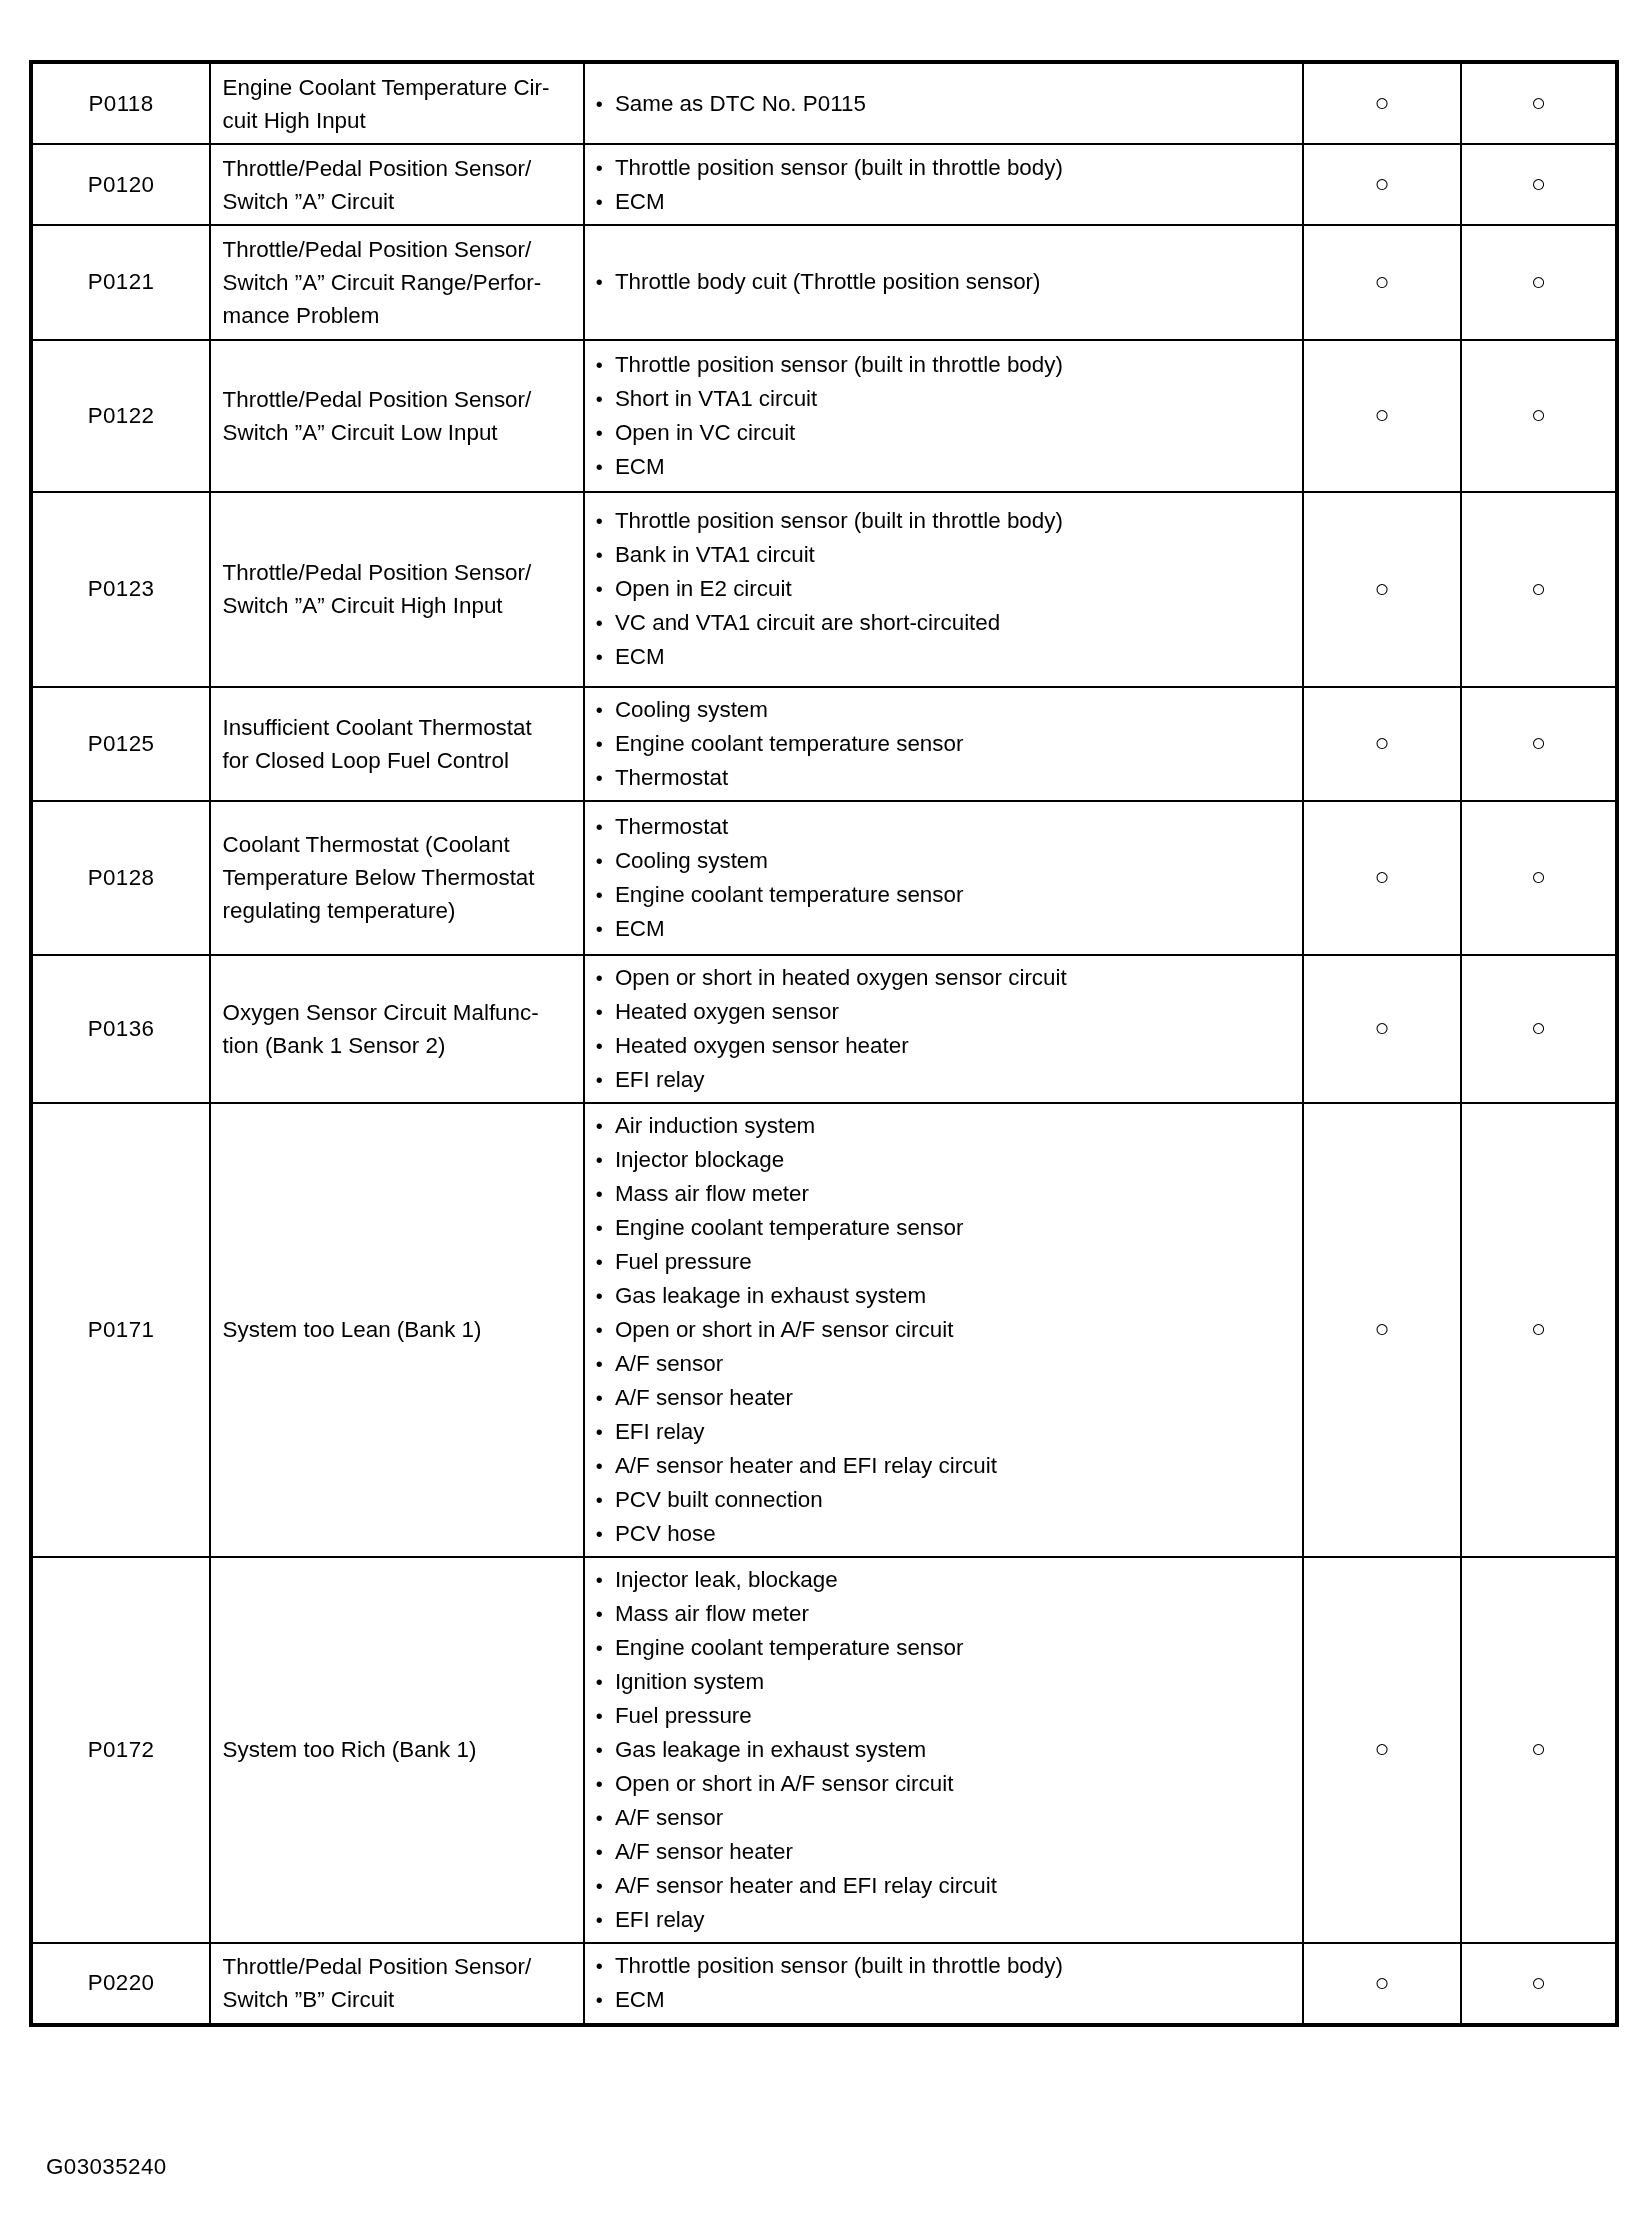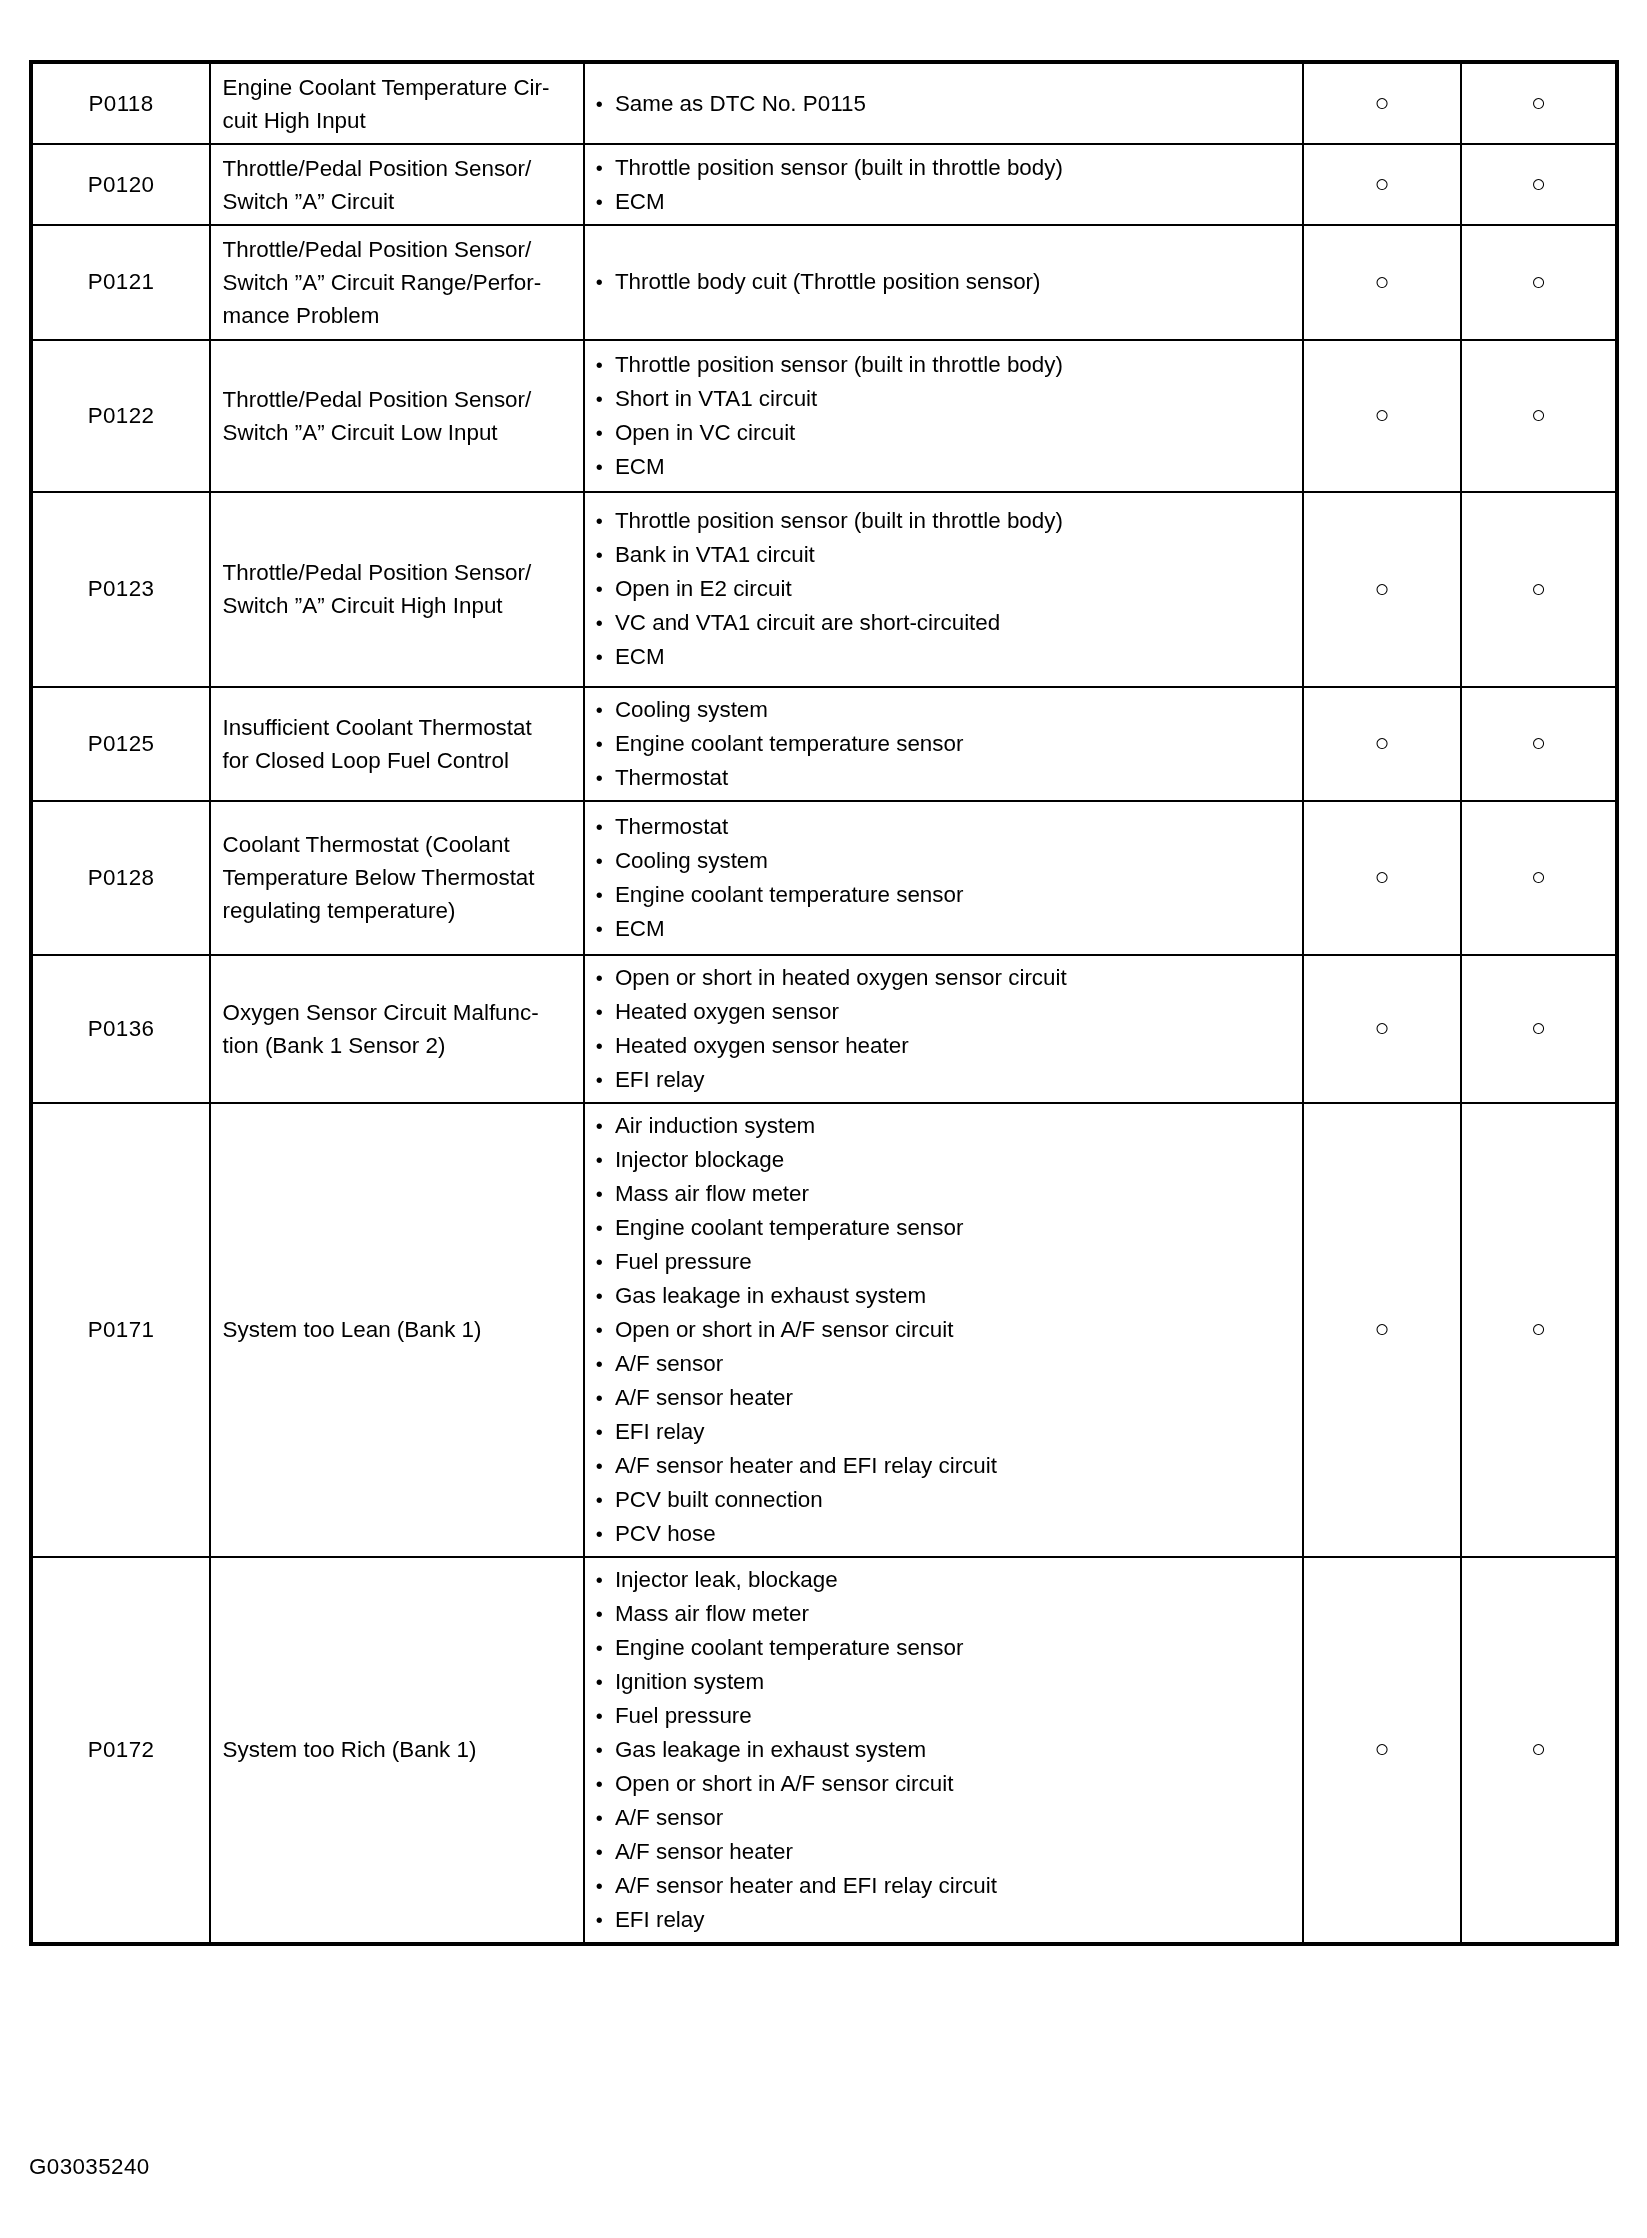--- a/index.html
+++ b/index.html
@@ -64,21 +64,21 @@
   td.cell-mark {
     text-align: center;
   }
   td.cell-mark span {
     font-size: 25px;
     line-height: 25px;
     display: inline-block;
   }
   .figure-id {
     position: absolute;
-    left: 29px;
+    left: 46px;
     top: 2154px;
     font-size: 22.4px;
     letter-spacing: 0.4px;
   }
 </style>
 </head>
 <body>
 
 <div class="page">
   <table class="dtc-table">
@@ -251,18 +251,32 @@
               <li class="trouble-item">Open or short in A/F sensor circuit</li>
               <li class="trouble-item">A/F sensor</li>
               <li class="trouble-item">A/F sensor heater</li>
               <li class="trouble-item">A/F sensor heater and EFI relay circuit</li>
               <li class="trouble-item">EFI relay</li>
             </ul>
         </td>
         <td class="cell-mark"><span>○</span></td>
         <td class="cell-mark"><span>○</span></td>
       </tr>
+      <tr style="height:76px">
+        <td class="cell-dtc">P0220</td>
+        <td class="cell-det">Throttle/Pedal Position Sensor/
+Switch ”B” Circuit</td>
+        <td class="cell-trouble">
+          <ul class="trouble-list">
+
+          <li class="trouble-item">Throttle position sensor (built in throttle body)</li>
+              <li class="trouble-item">ECM</li>
+            </ul>
+        </td>
+        <td class="cell-mark"><span>○</span></td>
+        <td class="cell-mark"><span>○</span></td>
+      </tr>
     </tbody>
   </table>
 
   <div class="figure-id">G03035240</div>
 </div>
 
 
 </body></html>

